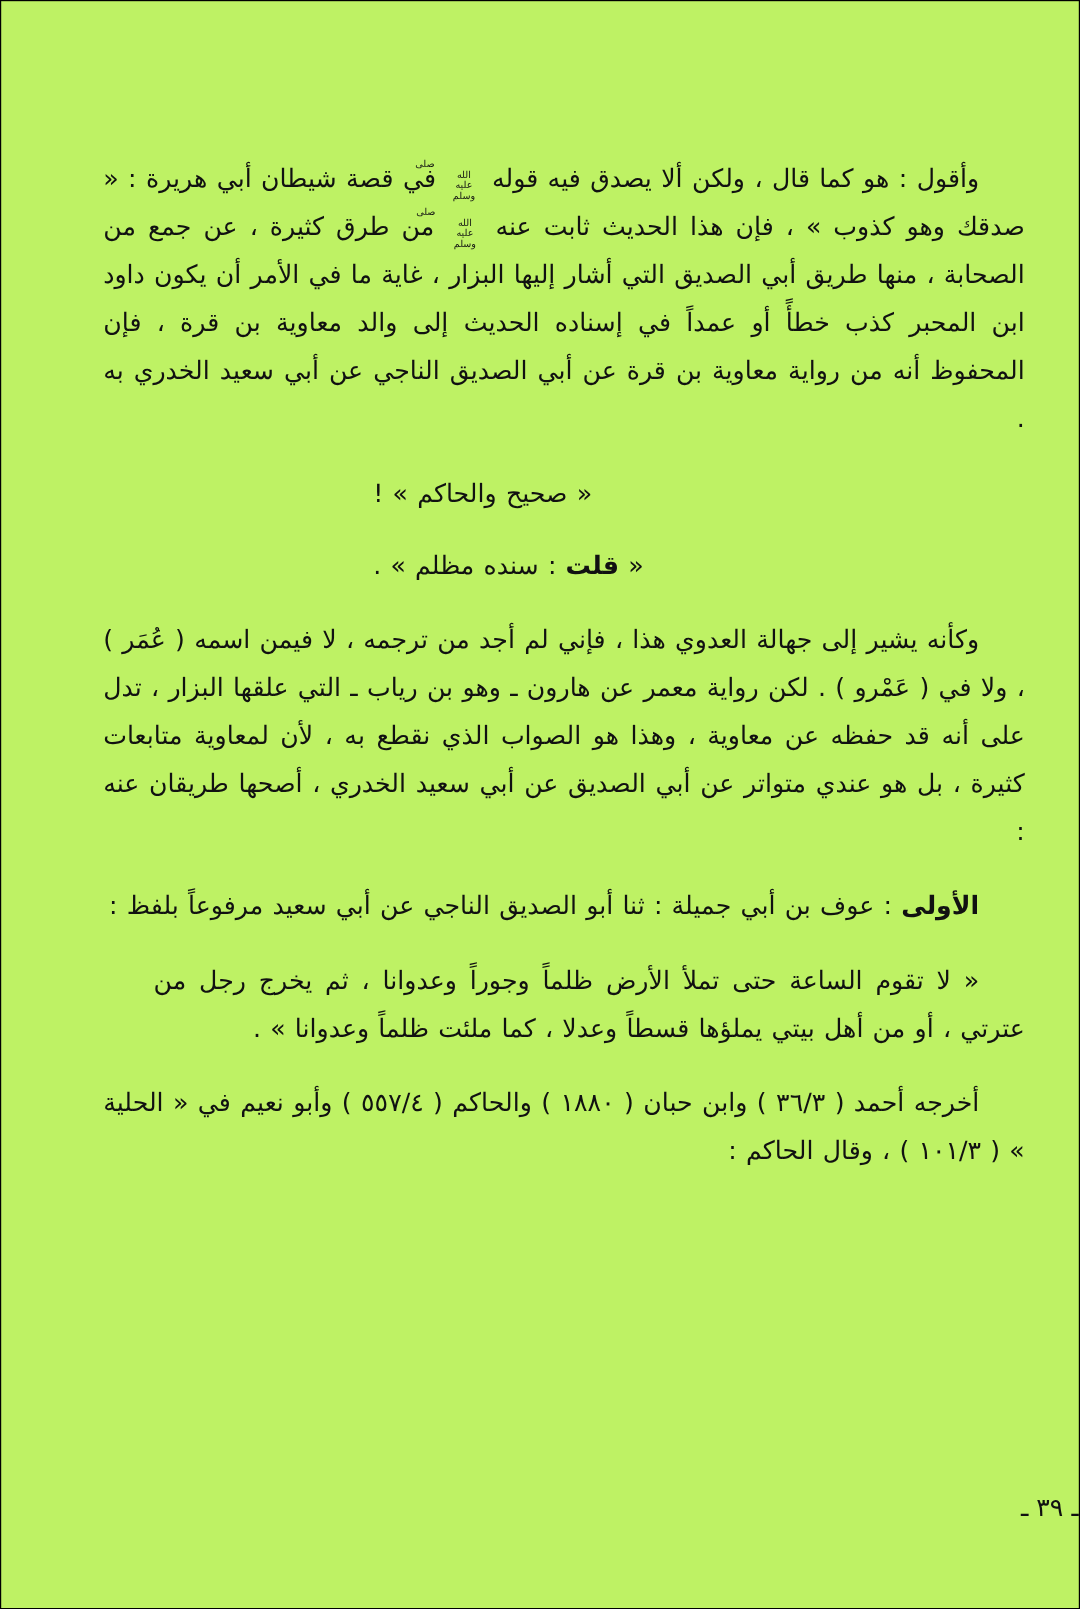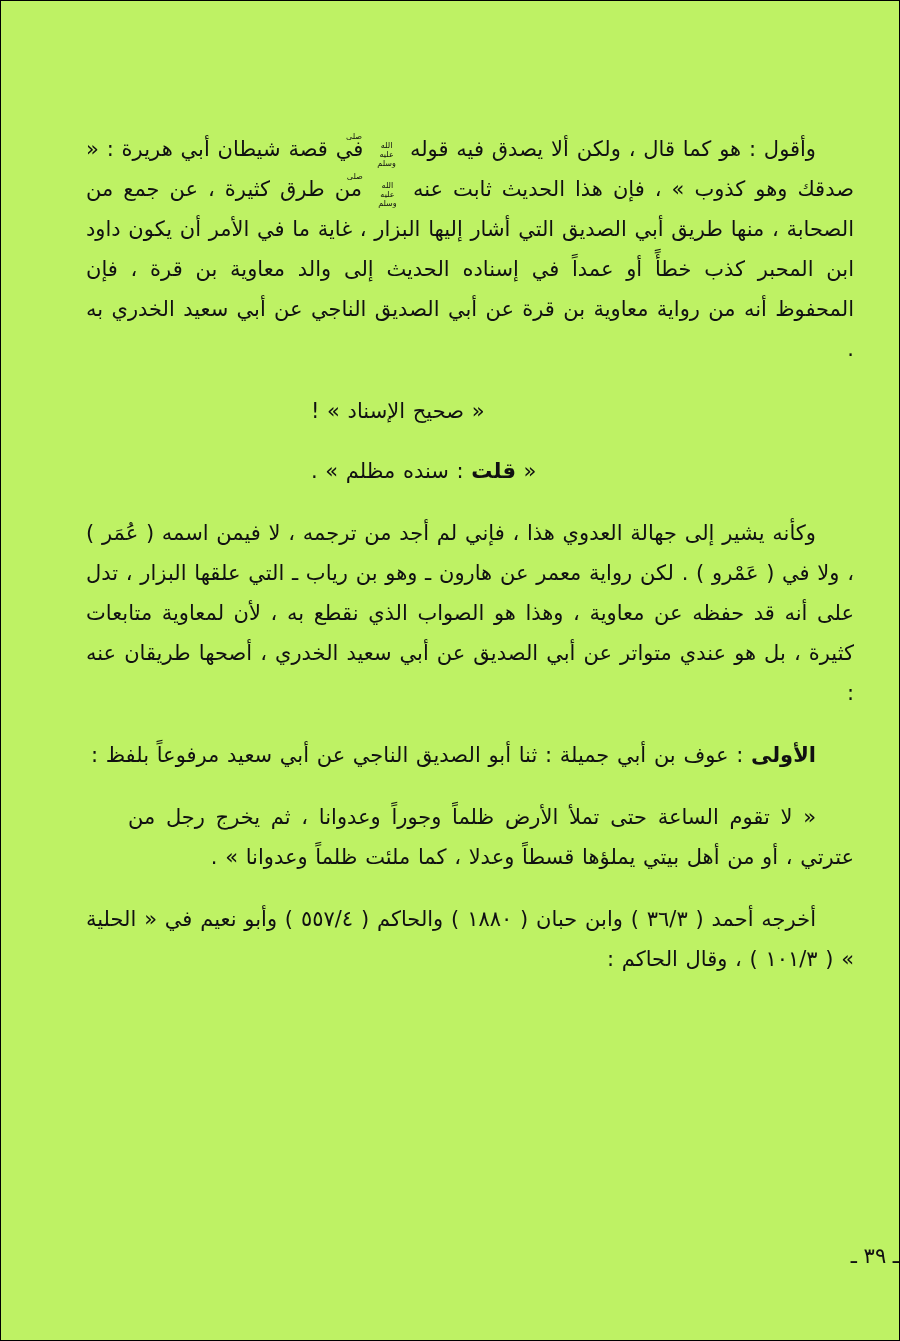--- a/index.html
+++ b/index.html
@@ -61,21 +61,21 @@
     letter-spacing: 2px;
     color: #111111;
   }
 </style>
 </head>
 <body>
 
 <div class="page">
   <main class="text-body" id="text-body">
       <p class="block para"><span>وأقول : هو كما قال ، ولكن ألا يصدق فيه قوله </span><span class="saw">صلى الله عليه وسلم</span><span> في قصة شيطان أبي هريرة : « صدقك وهو كذوب » ، فإن هذا الحديث ثابت عنه </span><span class="saw">صلى الله عليه وسلم</span><span> من طرق كثيرة ، عن جمع من الصحابة ، منها طريق أبي الصديق التي أشار إليها البزار ، غاية ما في الأمر أن يكون داود ابن المحبر كذب خطأً أو عمداً في إسناده الحديث إلى والد معاوية بن قرة ، فإن المحفوظ أنه من رواية معاوية بن قرة عن أبي الصديق الناجي عن أبي سعيد الخدري به .</span></p>
-      <p class="block quote"><span>« صحيح الإسناد » !</span></p>
+      <p class="block quote"><span>« صحيح والحاكم » !</span></p>
       <p class="block quote"><span>« </span><strong>قلت</strong><span> : سنده مظلم » .</span></p>
       <p class="block para"><span>وكأنه يشير إلى جهالة العدوي هذا ، فإني لم أجد من ترجمه ، لا فيمن اسمه ( عُمَر ) ، ولا في ( عَمْرو ) . لكن رواية معمر عن هارون ـ وهو بن رياب ـ التي علقها البزار ، تدل على أنه قد حفظه عن معاوية ، وهذا هو الصواب الذي نقطع به ، لأن لمعاوية متابعات كثيرة ، بل هو عندي متواتر عن أبي الصديق عن أبي سعيد الخدري ، أصحها طريقان عنه :</span></p>
       <p class="block para"><strong>الأولى</strong><span> : عوف بن أبي جميلة : ثنا أبو الصديق الناجي عن أبي سعيد مرفوعاً بلفظ :</span></p>
       <p class="block hadith"><span>« لا تقوم الساعة حتى تملأ الأرض ظلماً وجوراً وعدوانا ، ثم يخرج رجل من عترتي ، أو من أهل بيتي يملؤها قسطاً وعدلا ، كما ملئت ظلماً وعدوانا » .</span></p>
       <p class="block para"><span>أخرجه أحمد ( ٣٦/٣ ) وابن حبان ( ١٨٨٠ ) والحاكم ( ٥٥٧/٤ ) وأبو نعيم في « الحلية » ( ١٠١/٣ ) ، وقال الحاكم :</span></p>
     </main>
   <footer class="page-number">ـ ٣٩ ـ</footer>
 </div>
 
 </body></html>

